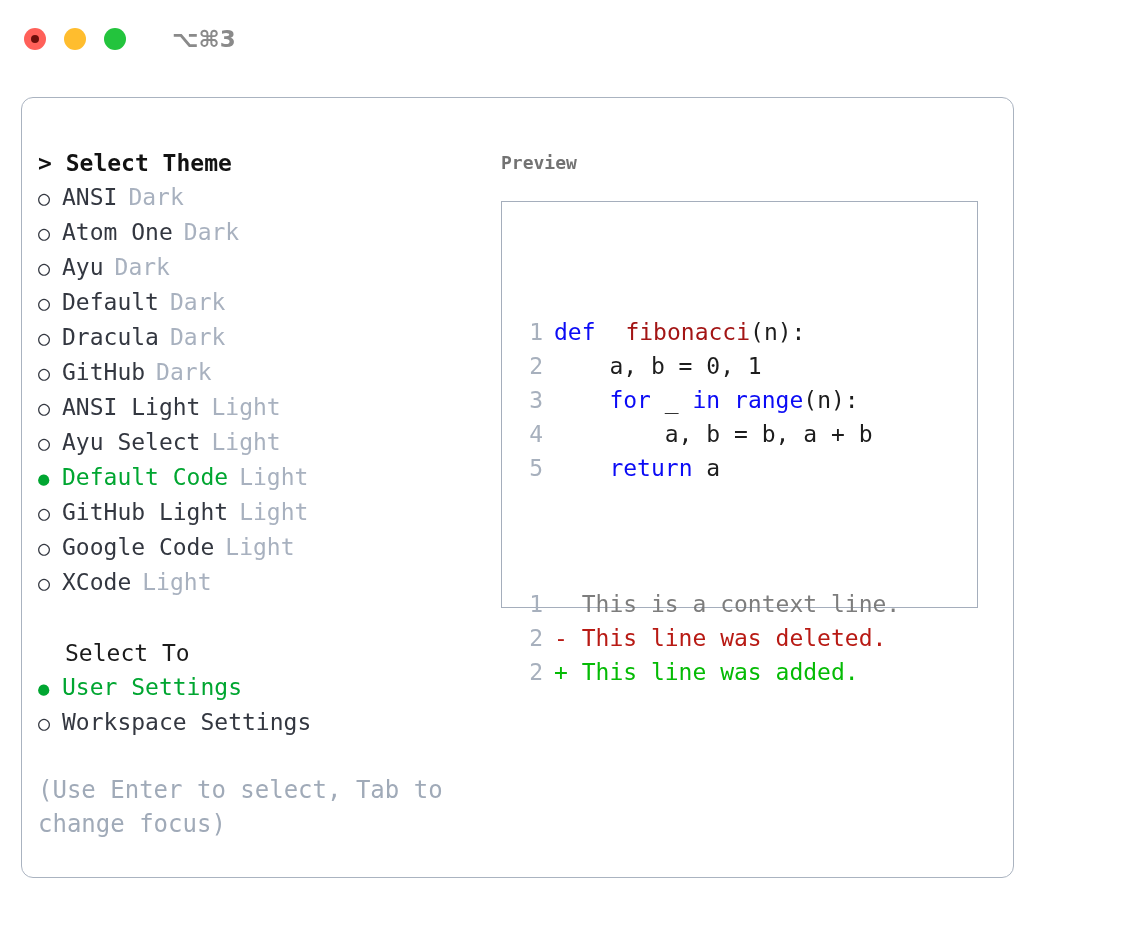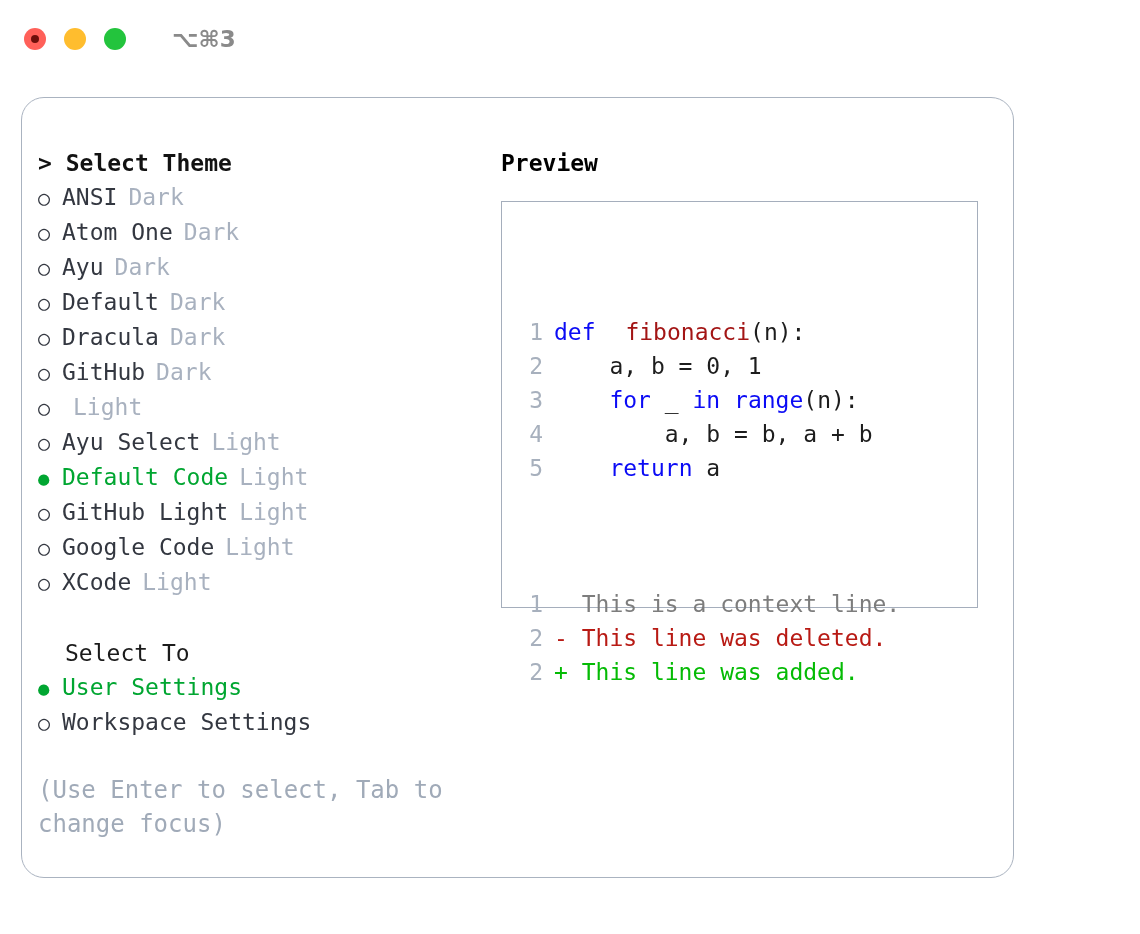--- a/index.html
+++ b/index.html
@@ -67,21 +67,21 @@
   }
 
   
   .panel {
     position: absolute;
     left: 21px;
     top: 97px;
     width: 993px;
     height: 781px;
     border: 1.5px solid #aab3c0;
-    border-radius: 23px;
+    border-radius: 12px;
     box-sizing: border-box;
     background: #ffffff;
   }
 
   .panel-inner {
     position: absolute;
     left: 0; top: 0;
     width: 100%;
     height: 100%;
     display: block;
@@ -152,23 +152,23 @@
     margin-top: 33px;
     font-size: 24px;
     line-height: 34px;
     color: #a0aab8;
     width: 420px;
     white-space: pre-wrap;
   }
 
   
   .preview-title {
-    font-size: 23px;
+    font-size: 18px;
     font-weight: bold;
-    color: #000000;
+    color: #737373;
     line-height: 34px;
   }
   .preview-box {
     margin-top: 21px;
     width: 477px;
     height: 407px;
     border: 1.5px solid #a5aebc;
     box-sizing: border-box;
     background: #ffffff;
     position: relative;
@@ -220,21 +220,21 @@
 
         <div class="heading">&gt; Select Theme</div>
 
         <div class="theme-list" id="theme-list">
             <div class="row"><span class="marker">○</span><span class="row-label">ANSI</span><span class="row-tag">Dark</span></div>
             <div class="row"><span class="marker">○</span><span class="row-label">Atom One</span><span class="row-tag">Dark</span></div>
             <div class="row"><span class="marker">○</span><span class="row-label">Ayu</span><span class="row-tag">Dark</span></div>
             <div class="row"><span class="marker">○</span><span class="row-label">Default</span><span class="row-tag">Dark</span></div>
             <div class="row"><span class="marker">○</span><span class="row-label">Dracula</span><span class="row-tag">Dark</span></div>
             <div class="row"><span class="marker">○</span><span class="row-label">GitHub</span><span class="row-tag">Dark</span></div>
-            <div class="row"><span class="marker">○</span><span class="row-tag">Light</span></div>
+            <div class="row"><span class="marker">○</span><span class="row-label">ANSI Light</span><span class="row-tag">Light</span></div>
             <div class="row"><span class="marker">○</span><span class="row-label">Ayu Select</span><span class="row-tag">Light</span></div>
             <div class="row selected"><span class="marker sel">●</span><span class="row-label">Default Code</span><span class="row-tag">Light</span></div>
             <div class="row"><span class="marker">○</span><span class="row-label">GitHub Light</span><span class="row-tag">Light</span></div>
             <div class="row"><span class="marker">○</span><span class="row-label">Google Code</span><span class="row-tag">Light</span></div>
             <div class="row"><span class="marker">○</span><span class="row-label">XCode</span><span class="row-tag">Light</span></div>
           </div>
 
         <div class="section-gap"></div>
 
         <div class="apply-heading">Select To</div>

